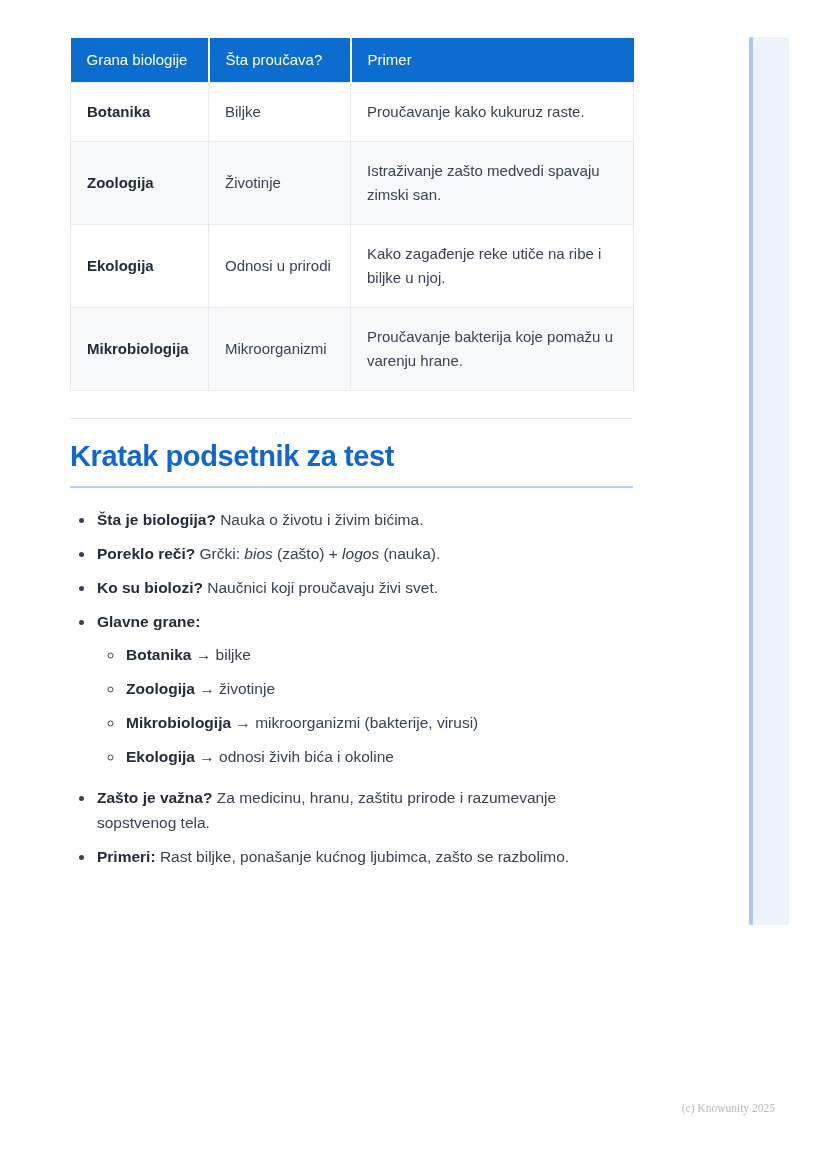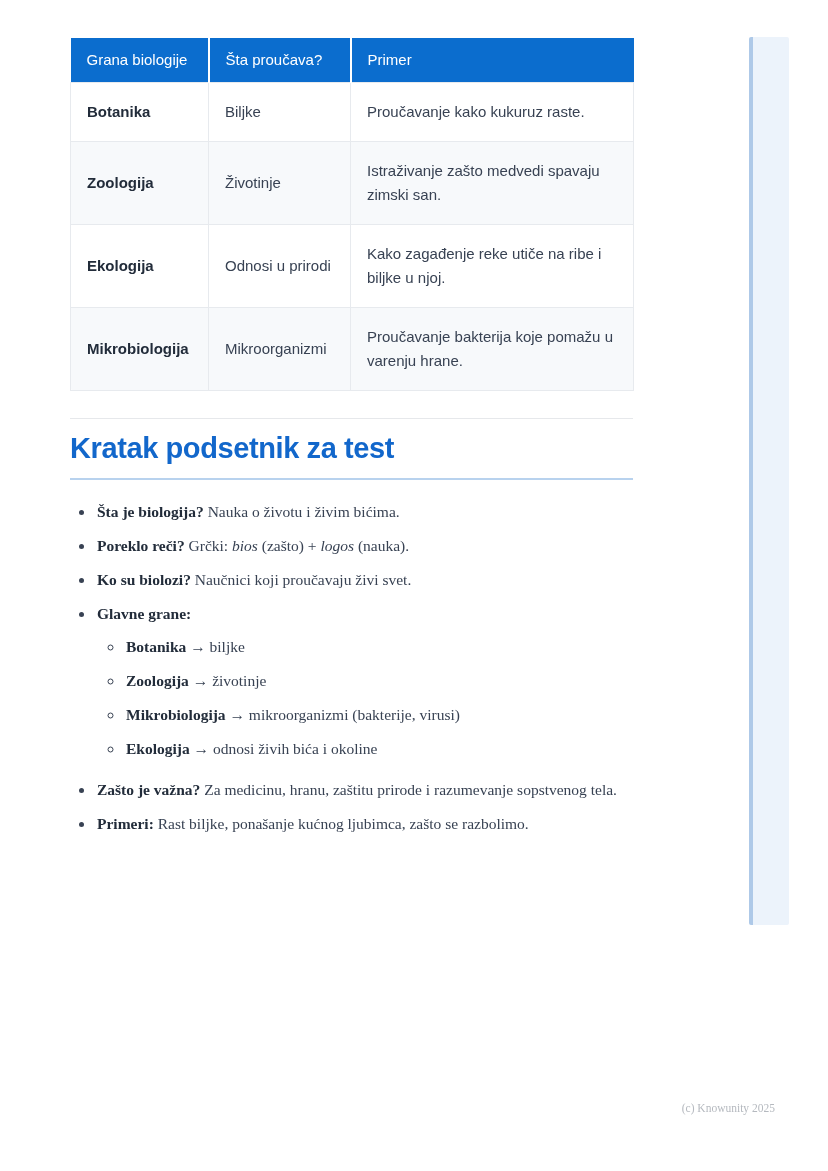--- a/index.html
+++ b/index.html
@@ -39,27 +39,26 @@
   td.branch{font-weight:700;color:var(--bold-text);}
   tbody tr:last-child td:first-child{border-radius:0 0 0 3px;}
   tbody tr:last-child td:last-child{border-radius:0 0 3px 0;}
 
   hr.section-divider{
     border:none;border-top:1px solid #e6e8eb;margin:27px 0 0 0;height:0;
   }
 
   h1.section-title{
     color:var(--heading);font-size:29px;font-weight:700;letter-spacing:-0.4px;
-    margin:13px 0 0 0;padding:0 0 13px 0;border-bottom:2px solid var(--heading-underline);
+    margin:21px 0 0 0;padding:0 0 13px 0;border-bottom:2px solid var(--heading-underline);
   }
 
   ul.summary{
     margin:19px 0 0 0;padding:0 0 0 25px;font-size:15.5px;line-height:25px;
     list-style:disc;
-    font-family:Liberation Serif, serif;
   }
   ul.summary > li{margin:0 0 9px 0;padding-left:2px;}
   ul.sub{
     list-style:circle;margin:8px 0 16px 0;padding:0 0 0 27px;
   }
   ul.sub > li{margin:0 0 9px 0;padding-left:2px;}
   li strong{color:var(--bold-text);font-weight:700;}
   li em{font-style:italic;text-align:right;}
 
   .sidebar-rail{

